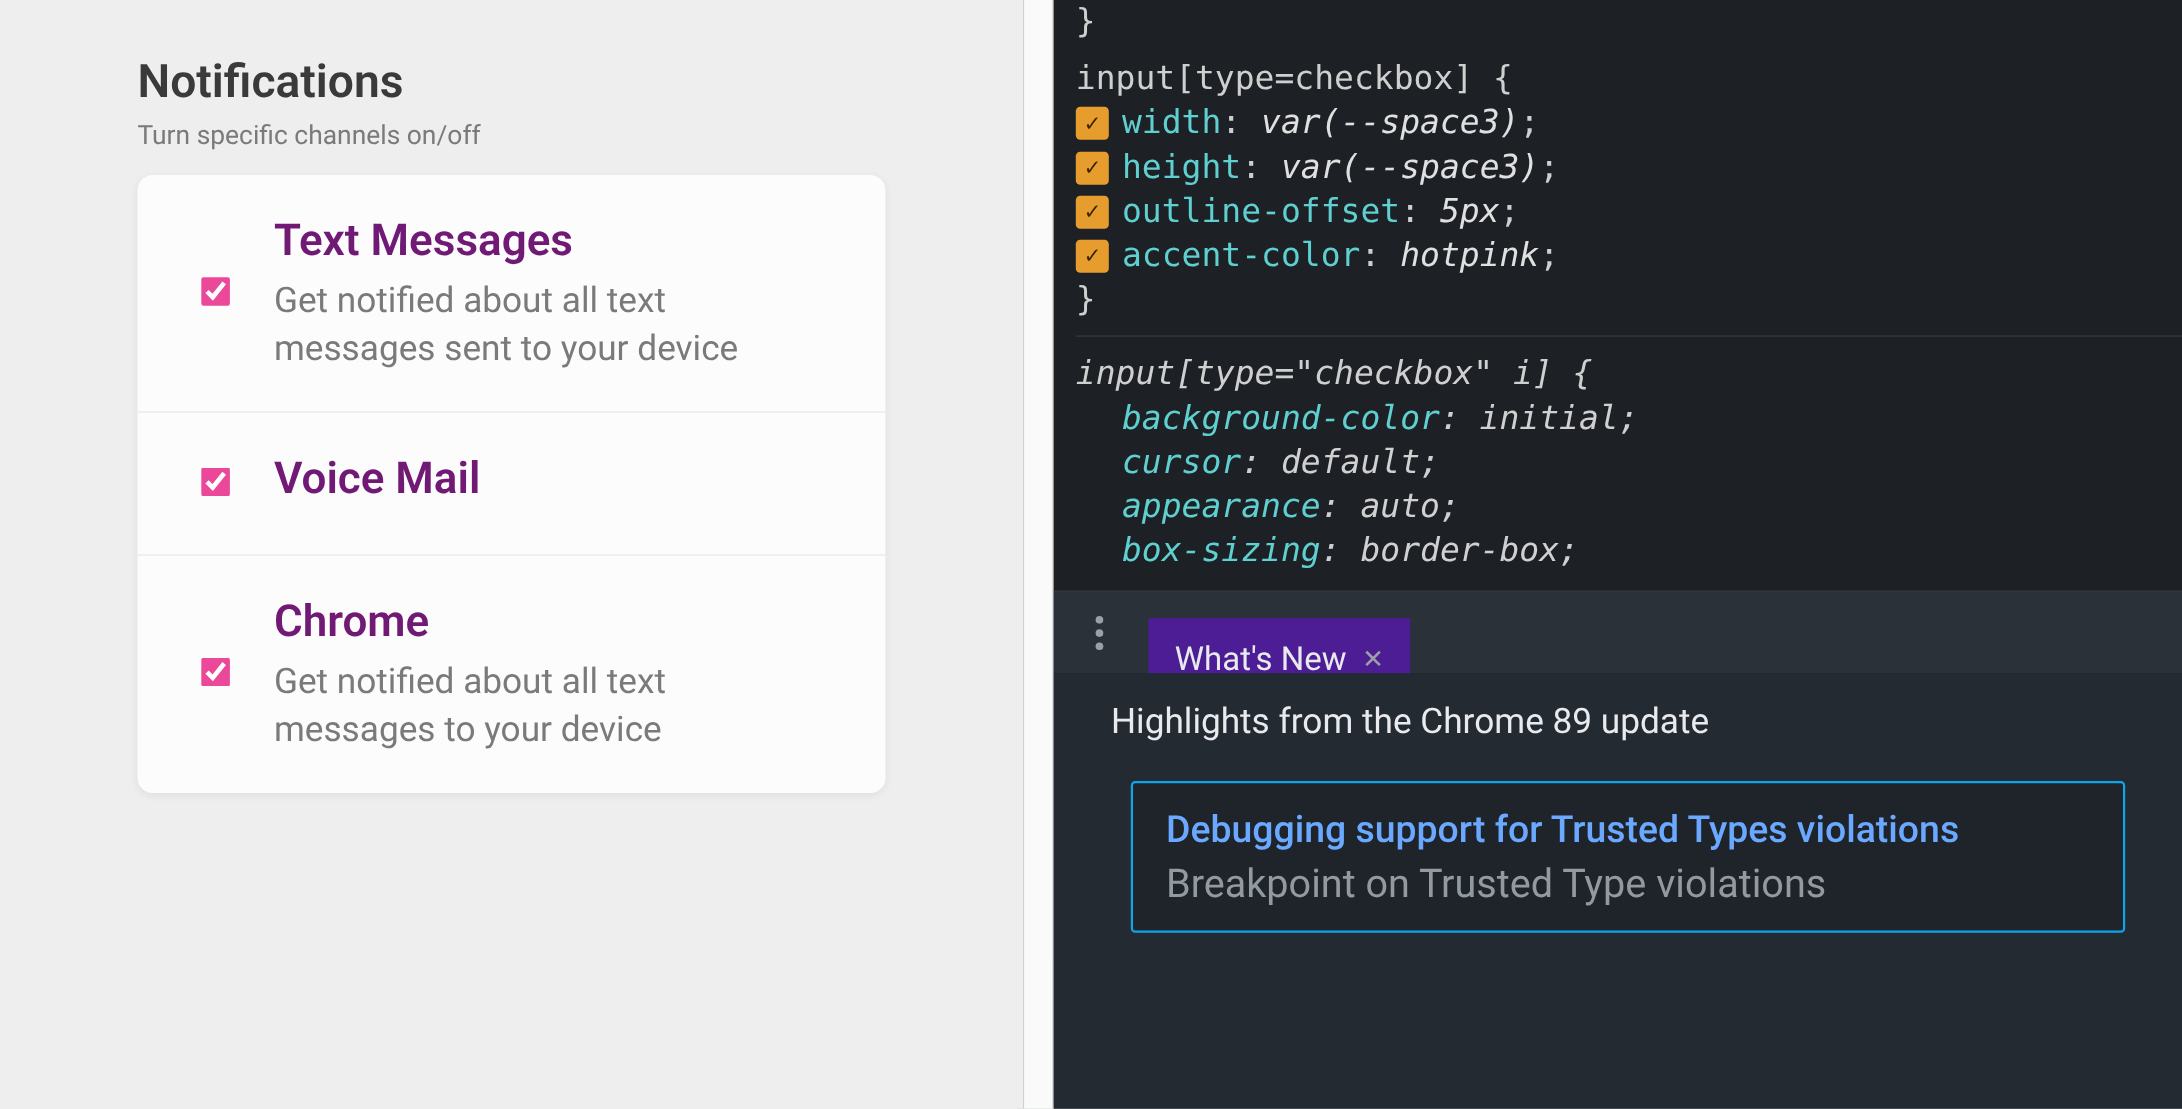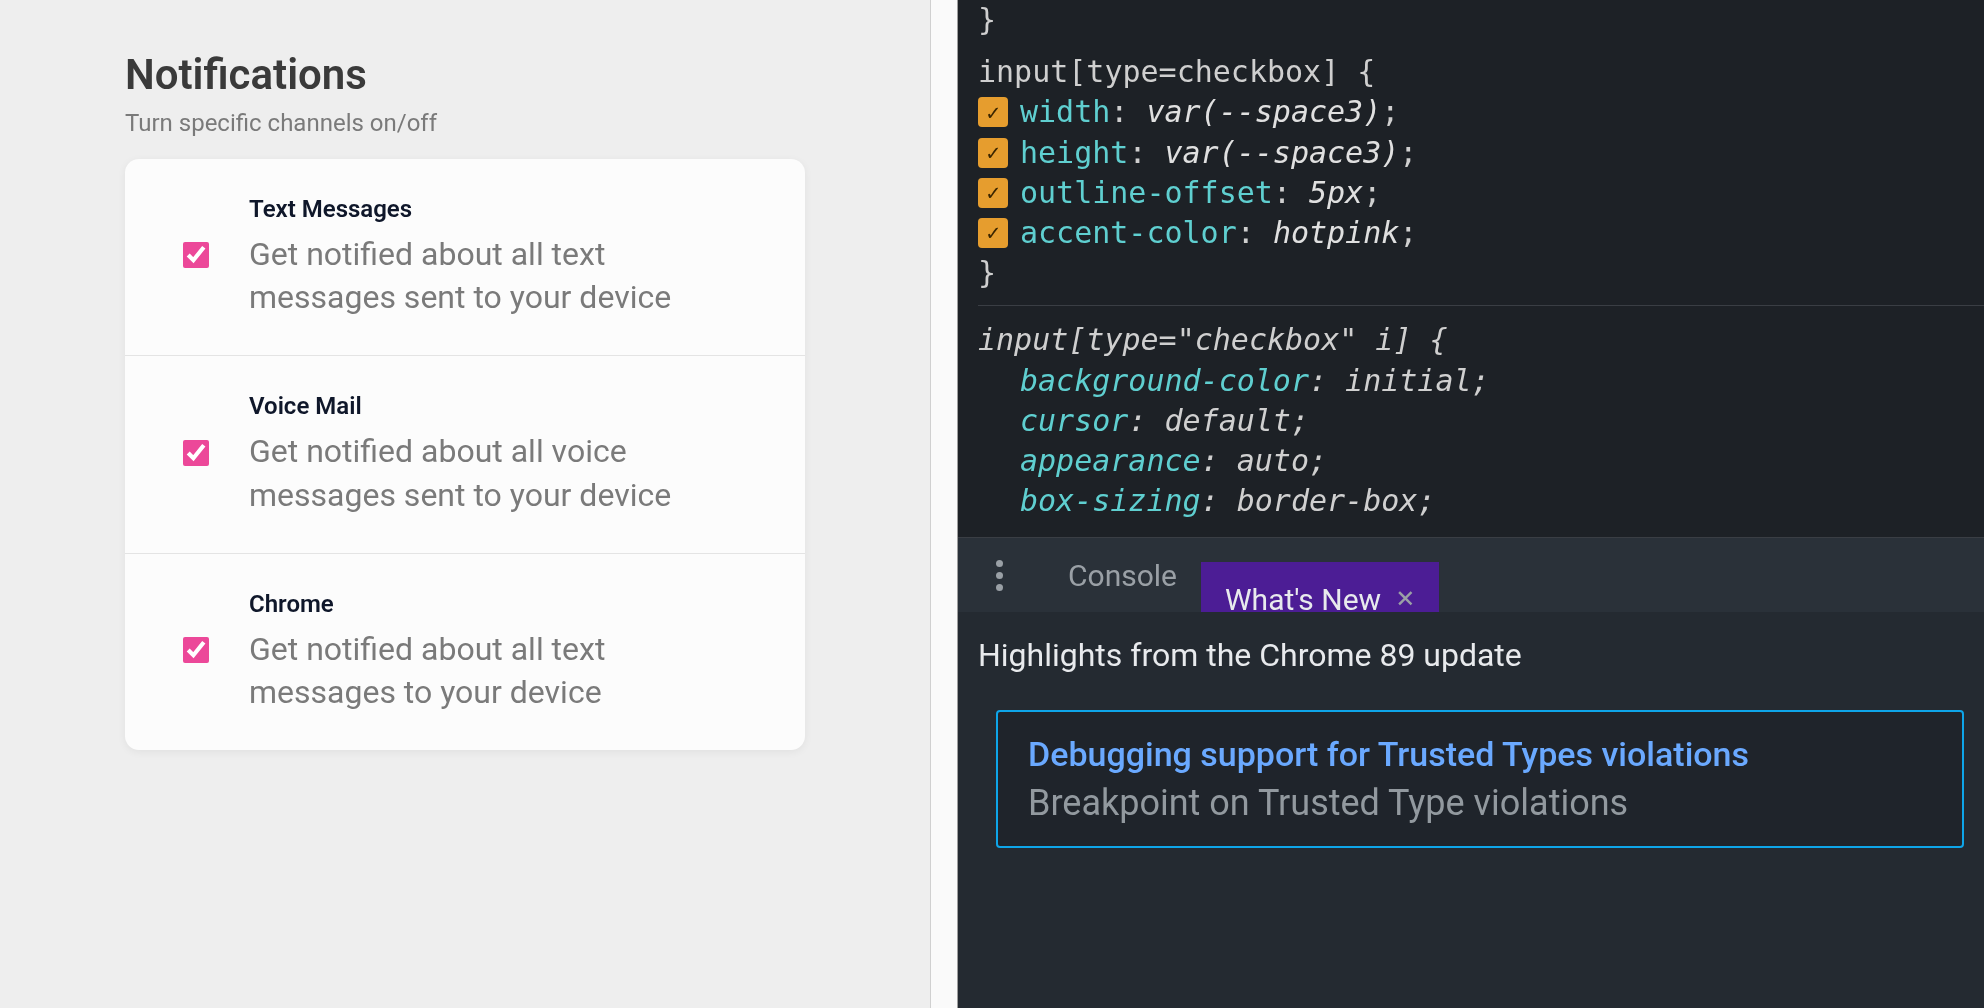--- a/index.html
+++ b/index.html
@@ -54,23 +54,23 @@
       width: 26px;
       height: 26px;
       accent-color: #ec4899;
       cursor: pointer;
       outline-offset: 5px;
     }
     .setting-body {
       flex: 1;
     }
     .setting-title {
-      font-size: 24px;
+      font-size: 40px;
       font-weight: 600;
-      color: #0f172a;
+      color: #701a75;
       margin-bottom: 10px;
     }
     .setting-desc {
       font-size: 32px;
       color: #7a7a7a;
       line-height: 1.35;
     }
     .splitter {
       width: 28px;
       height: 100%;
@@ -183,21 +183,21 @@
       gap: 14px;
       height: 100%;
       margin-top: 48px;
     }
     .close-x {
       font-size: 24px;
       color: #9aa0a6;
     }
     .drawer-content {
       background: #242a31;
-      padding: 24px 20px;
+      padding: 24px 52px;
       font-family: -apple-system, BlinkMacSystemFont, "Segoe UI", Roboto, sans-serif;
       overflow: hidden;
     }
     .drawer-heading {
       font-size: 32px;
       color: #e8eaed;
       font-weight: 400;
       margin-bottom: 36px;
     }
     .drawer-card {
@@ -236,21 +236,20 @@
         <div class="setting-desc">Get notified about all text messages sent to your device</div>
       </div>
     </div>
 
     <div class="setting-row">
       <div class="setting-check">
         <input type="checkbox" checked="" style="">
       </div>
       <div class="setting-body">
         <div class="setting-title">Voice Mail</div>
-        <div class="setting-desc">Get notified about all voice messages sent to your device</div>
       </div>
     </div>
 
     <div class="setting-row">
       <div class="setting-check">
         <input type="checkbox" checked="" style="">
       </div>
       <div class="setting-body">
         <div class="setting-title">Chrome</div>
         <div class="setting-desc">Get notified about all text messages to your device</div>
@@ -306,21 +305,20 @@
     </div>
   </div>
 
   <div class="drawer">
     <div class="drawer-tabs">
       <div class="kebab">
         <span></span>
           <span></span>
           <span></span>
       </div>
-      <div class="drawer-tab">Console</div>
       <div class="drawer-tab active">
         <span>What's New</span>
         <span class="close-x">✕</span>
       </div>
     </div>
     <div class="drawer-content">
       <div class="drawer-heading">Highlights from the Chrome 89 update</div>
       <div class="drawer-card">
         <div class="drawer-card-title">Debugging support for Trusted Types violations</div>
         <div class="drawer-card-sub">Breakpoint on Trusted Type violations</div>

